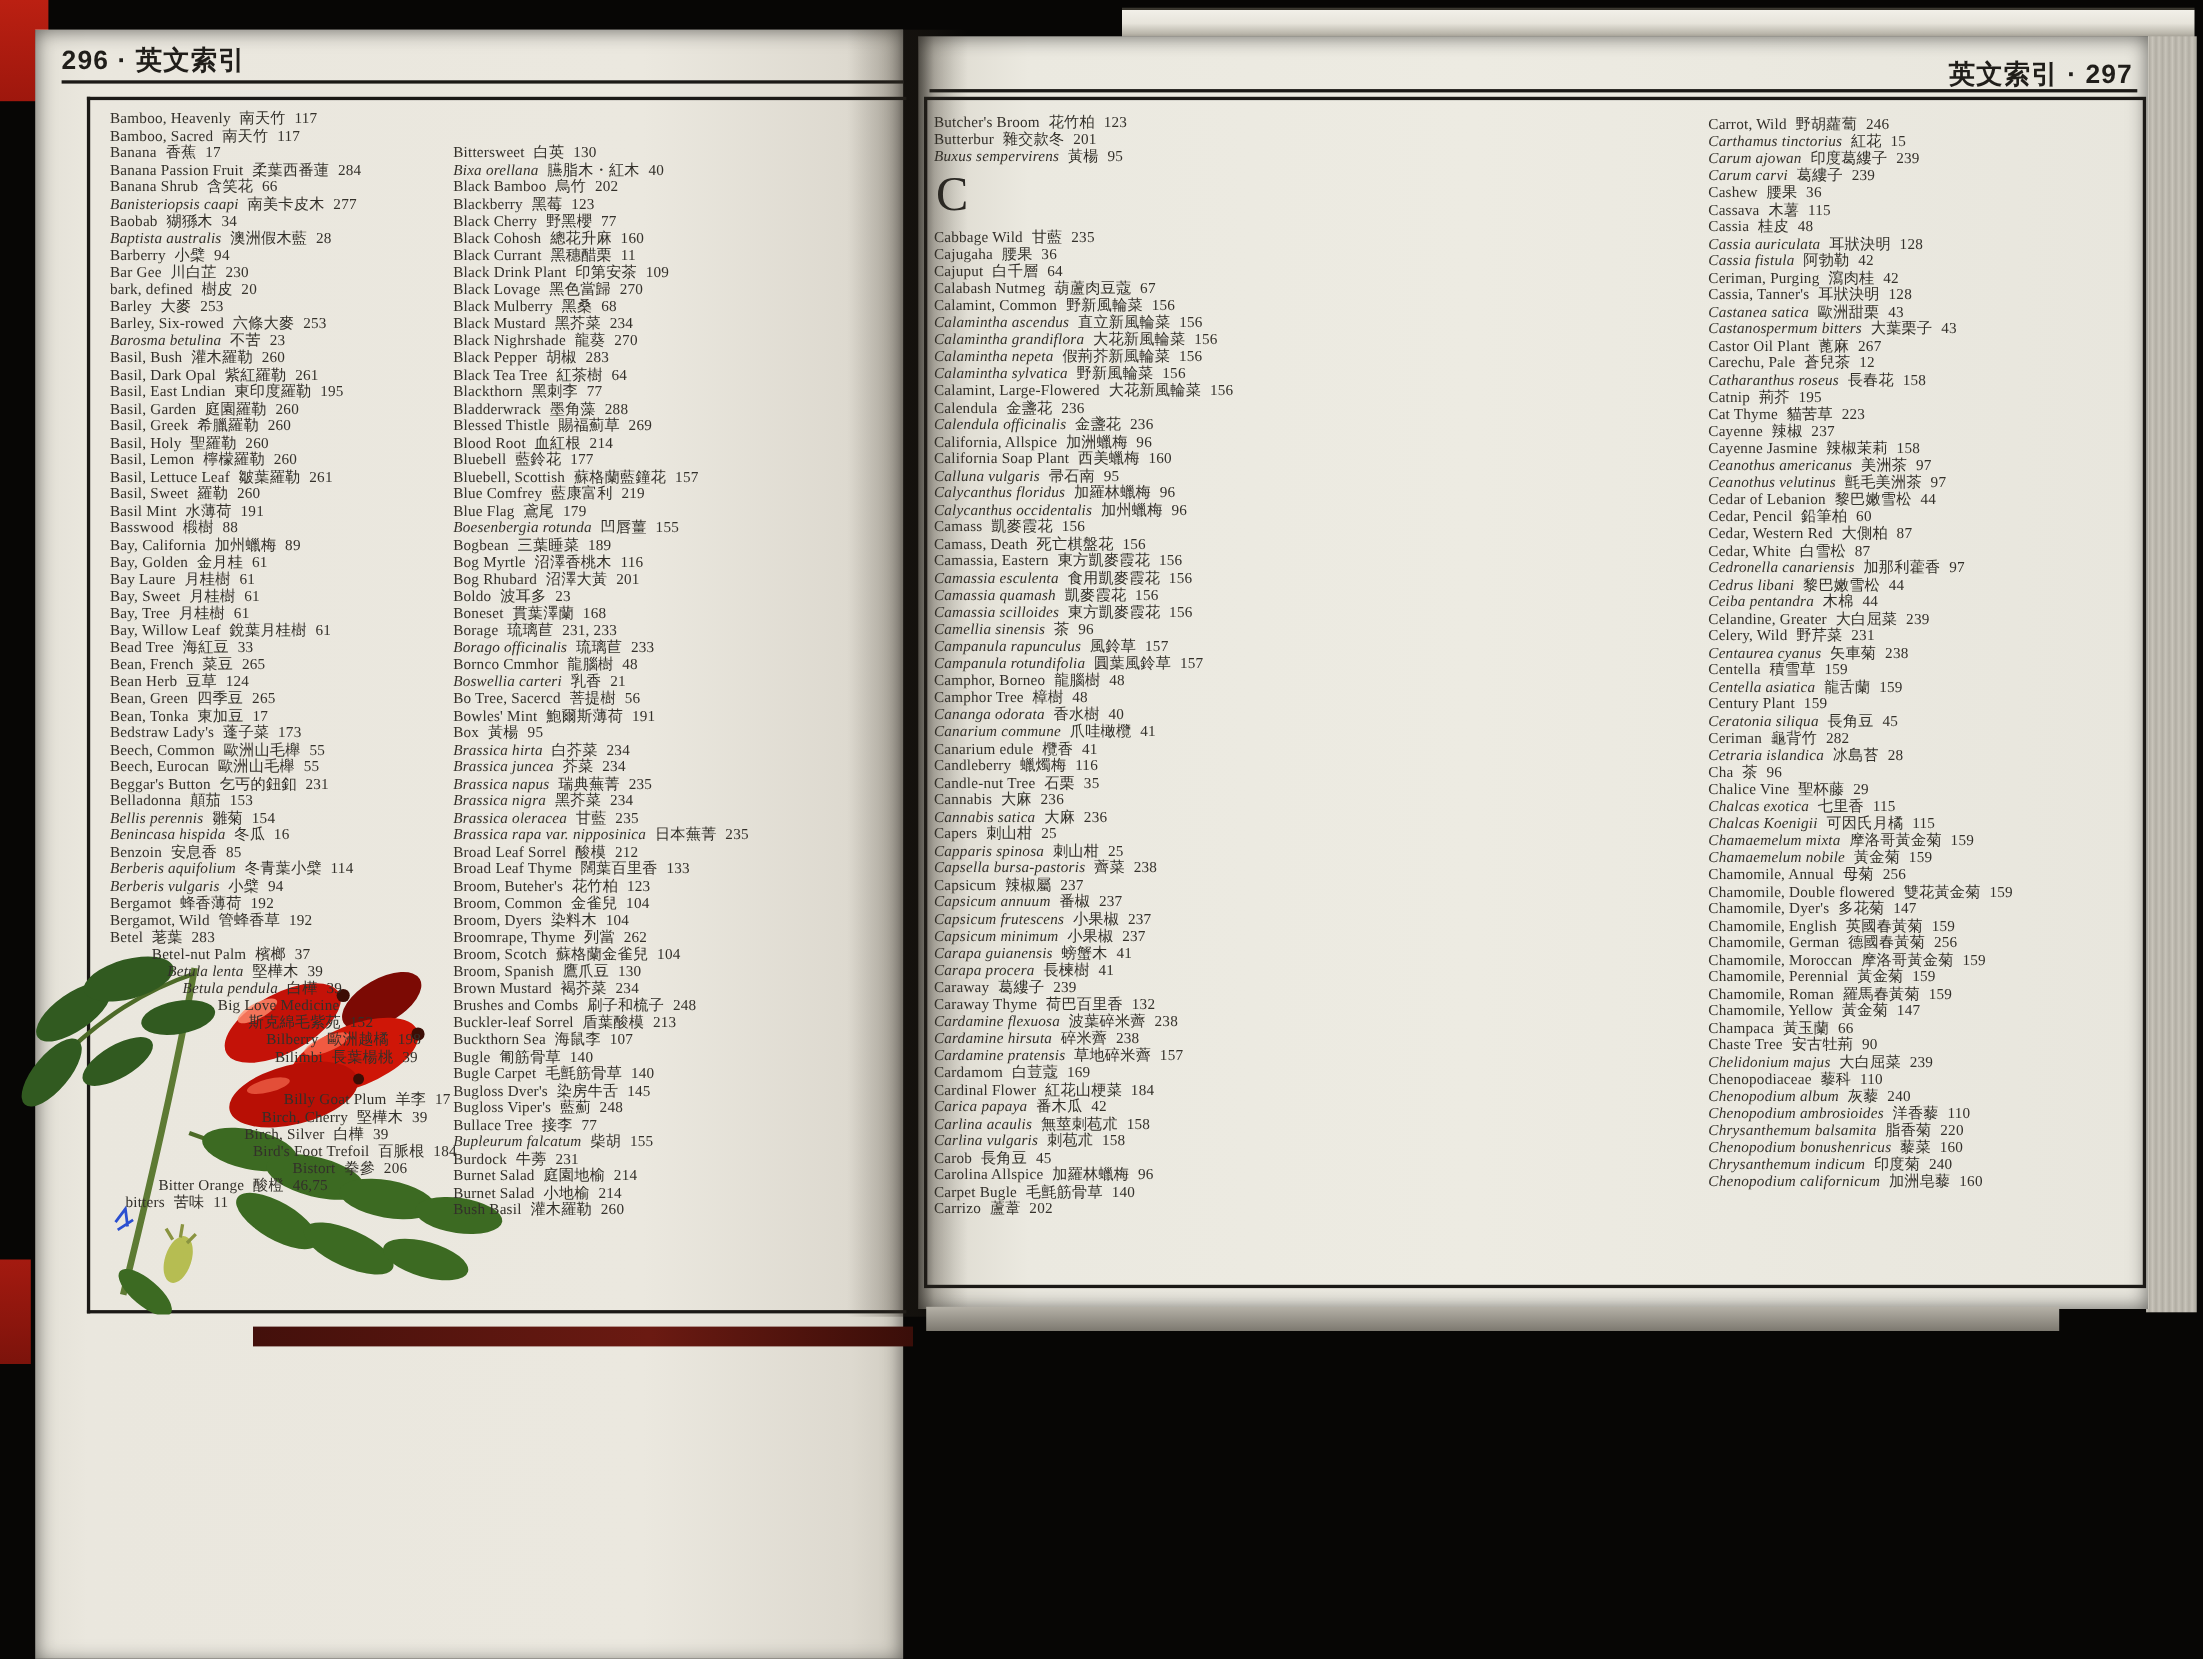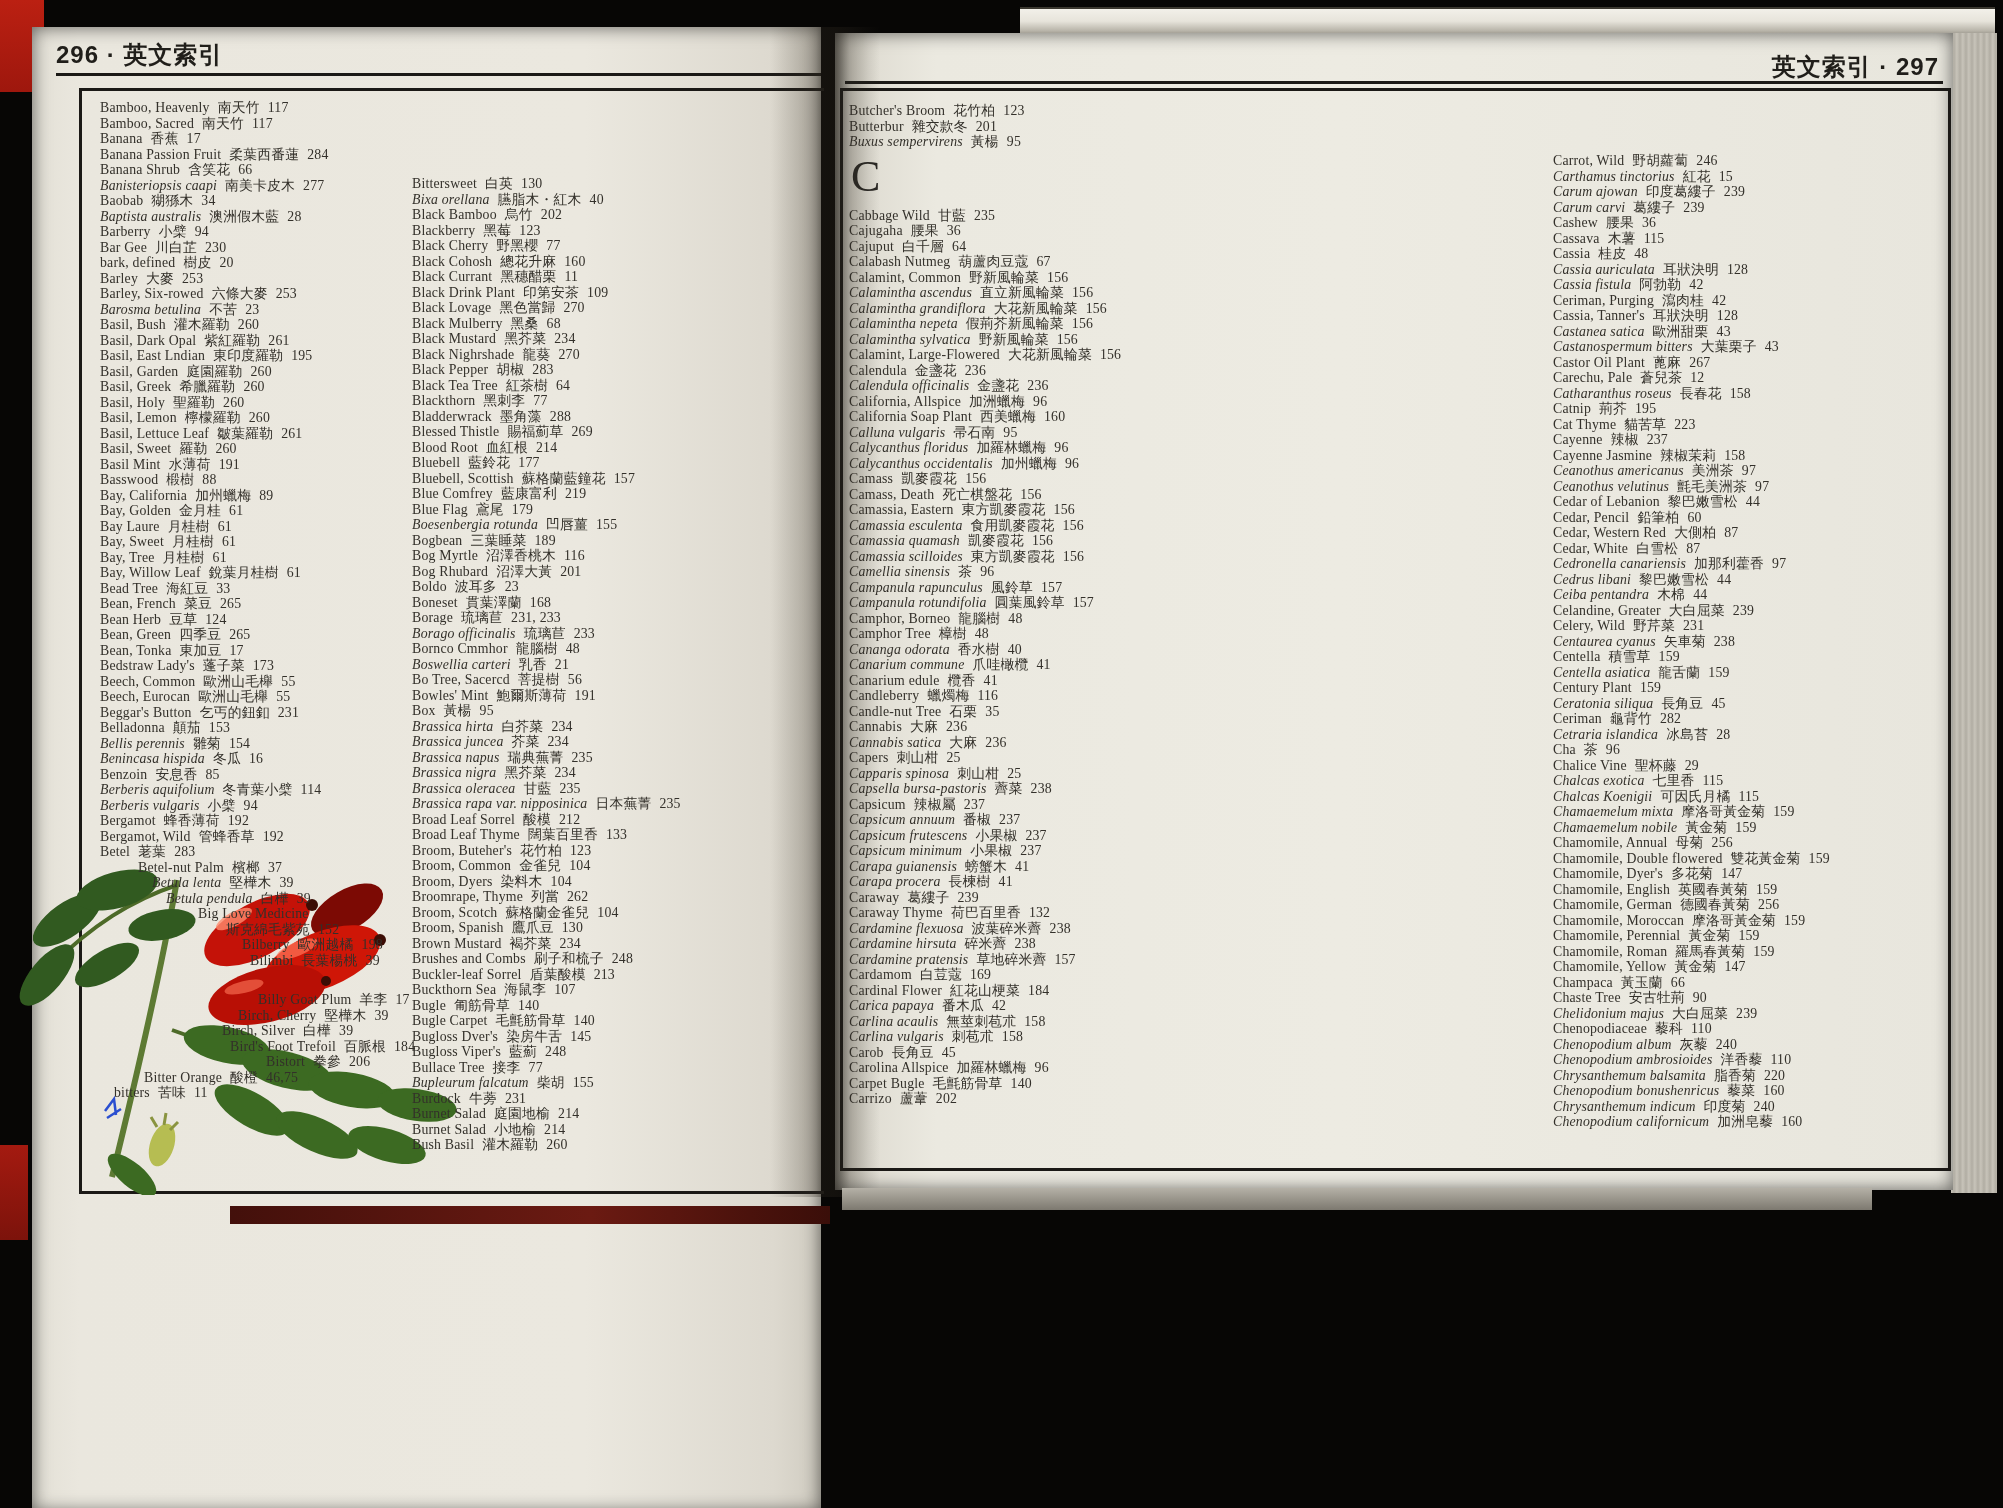--- a/index.html
+++ b/index.html
@@ -174,21 +174,21 @@
       <div class="entry" style="padding-left: 142px;"><span class="en">Bilberry</span><span class="zh">歐洲越橘</span><span class="pg">198</span></div>
       <div class="entry" style="padding-left: 150px;"><span class="en">Bilimbi</span><span class="zh">長葉楊桃</span><span class="pg">39</span></div>
       <div class="entry" style="padding-left: 158px; margin-top: 24px;"><span class="en">Billy Goat Plum</span><span class="zh">羊李</span><span class="pg">17</span></div>
       <div class="entry" style="padding-left: 138px;"><span class="en">Birch, Cherry</span><span class="zh">堅樺木</span><span class="pg">39</span></div>
       <div class="entry" style="padding-left: 122px;"><span class="en">Birch, Silver</span><span class="zh">白樺</span><span class="pg">39</span></div>
       <div class="entry" style="padding-left: 130px;"><span class="en">Bird's Foot Trefoil</span><span class="zh">百脈根</span><span class="pg">184</span></div>
       <div class="entry" style="padding-left: 166px;"><span class="en">Bistort</span><span class="zh">拳參</span><span class="pg">206</span></div>
       <div class="entry" style="padding-left: 44px;"><span class="en">Bitter Orange</span><span class="zh">酸橙</span><span class="pg">46,75</span></div>
       <div class="entry" style="padding-left: 14px;"><span class="en">bitters</span><span class="zh">苦味</span><span class="pg">11</span></div>
     </div>
-  <div class="col" style="left:380px;top:104px;width:400px;margin-top:45px;">
+  <div class="col" style="left:380px;top:104px;width:400px;">
       <div class="entry"><span class="en">Bittersweet</span><span class="zh">白英</span><span class="pg">130</span></div>
       <div class="entry"><span class="en it">Bixa orellana</span><span class="zh">臙脂木・紅木</span><span class="pg">40</span></div>
       <div class="entry"><span class="en">Black Bamboo</span><span class="zh">烏竹</span><span class="pg">202</span></div>
       <div class="entry"><span class="en">Blackberry</span><span class="zh">黑莓</span><span class="pg">123</span></div>
       <div class="entry"><span class="en">Black Cherry</span><span class="zh">野黑櫻</span><span class="pg">77</span></div>
       <div class="entry"><span class="en">Black Cohosh</span><span class="zh">總花升麻</span><span class="pg">160</span></div>
       <div class="entry"><span class="en">Black Currant</span><span class="zh">黑穗醋栗</span><span class="pg">11</span></div>
       <div class="entry"><span class="en">Black Drink Plant</span><span class="zh">印第安茶</span><span class="pg">109</span></div>
       <div class="entry"><span class="en">Black Lovage</span><span class="zh">黑色當歸</span><span class="pg">270</span></div>
       <div class="entry"><span class="en">Black Mulberry</span><span class="zh">黑桑</span><span class="pg">68</span></div>
@@ -310,21 +310,21 @@
       <div class="entry"><span class="en">Cardamom</span><span class="zh">白荳蔻</span><span class="pg">169</span></div>
       <div class="entry"><span class="en">Cardinal Flower</span><span class="zh">紅花山梗菜</span><span class="pg">184</span></div>
       <div class="entry"><span class="en it">Carica papaya</span><span class="zh">番木瓜</span><span class="pg">42</span></div>
       <div class="entry"><span class="en it">Carlina acaulis</span><span class="zh">無莖刺苞朮</span><span class="pg">158</span></div>
       <div class="entry"><span class="en it">Carlina vulgaris</span><span class="zh">刺苞朮</span><span class="pg">158</span></div>
       <div class="entry"><span class="en">Carob</span><span class="zh">長角豆</span><span class="pg">45</span></div>
       <div class="entry"><span class="en">Carolina Allspice</span><span class="zh">加羅林蠟梅</span><span class="pg">96</span></div>
       <div class="entry"><span class="en">Carpet Bugle</span><span class="zh">毛氈筋骨草</span><span class="pg">140</span></div>
       <div class="entry"><span class="en">Carrizo</span><span class="zh">蘆葦</span><span class="pg">202</span></div>
     </div>
-  <div class="col" style="left:718px;top:72px;width:400px;margin-top:48px;">
+  <div class="col" style="left:718px;top:72px;width:400px;">
       <div class="entry"><span class="en">Carrot, Wild</span><span class="zh">野胡蘿蔔</span><span class="pg">246</span></div>
       <div class="entry"><span class="en it">Carthamus tinctorius</span><span class="zh">紅花</span><span class="pg">15</span></div>
       <div class="entry"><span class="en it">Carum ajowan</span><span class="zh">印度葛縷子</span><span class="pg">239</span></div>
       <div class="entry"><span class="en it">Carum carvi</span><span class="zh">葛縷子</span><span class="pg">239</span></div>
       <div class="entry"><span class="en">Cashew</span><span class="zh">腰果</span><span class="pg">36</span></div>
       <div class="entry"><span class="en">Cassava</span><span class="zh">木薯</span><span class="pg">115</span></div>
       <div class="entry"><span class="en">Cassia</span><span class="zh">桂皮</span><span class="pg">48</span></div>
       <div class="entry"><span class="en it">Cassia auriculata</span><span class="zh">耳狀決明</span><span class="pg">128</span></div>
       <div class="entry"><span class="en it">Cassia fistula</span><span class="zh">阿勃勒</span><span class="pg">42</span></div>
       <div class="entry"><span class="en">Ceriman, Purging</span><span class="zh">瀉肉桂</span><span class="pg">42</span></div>

